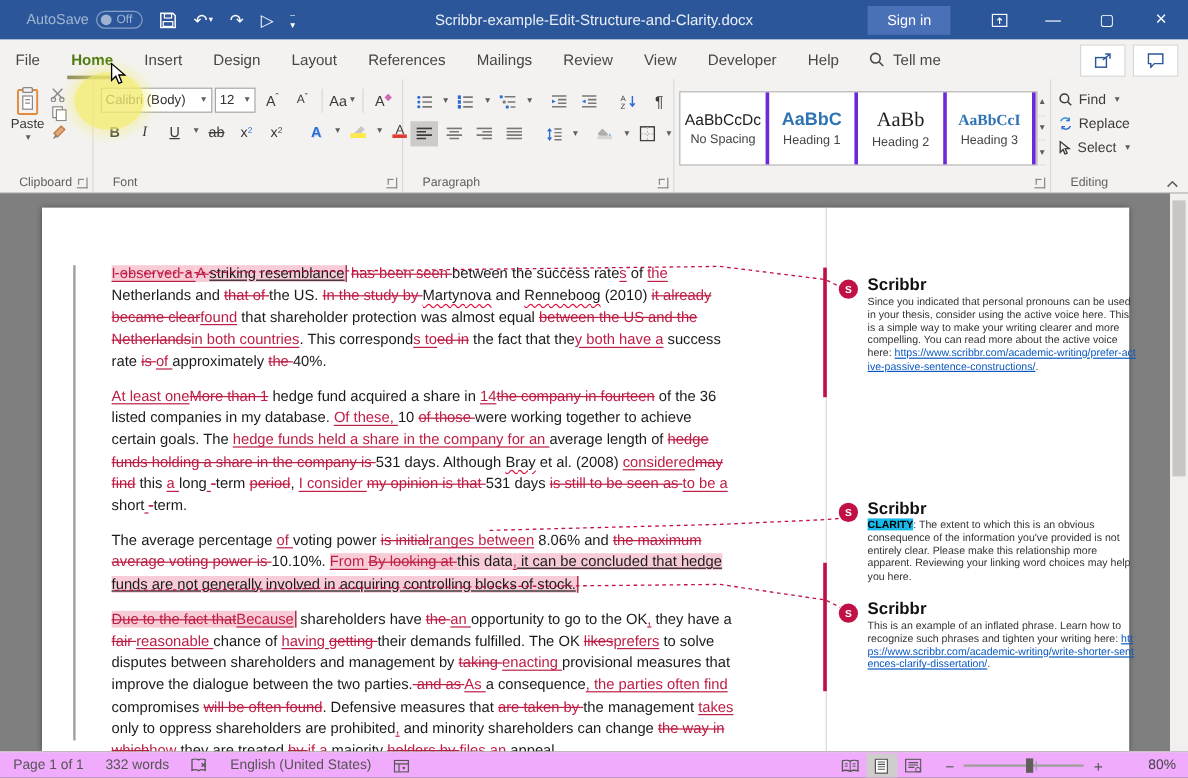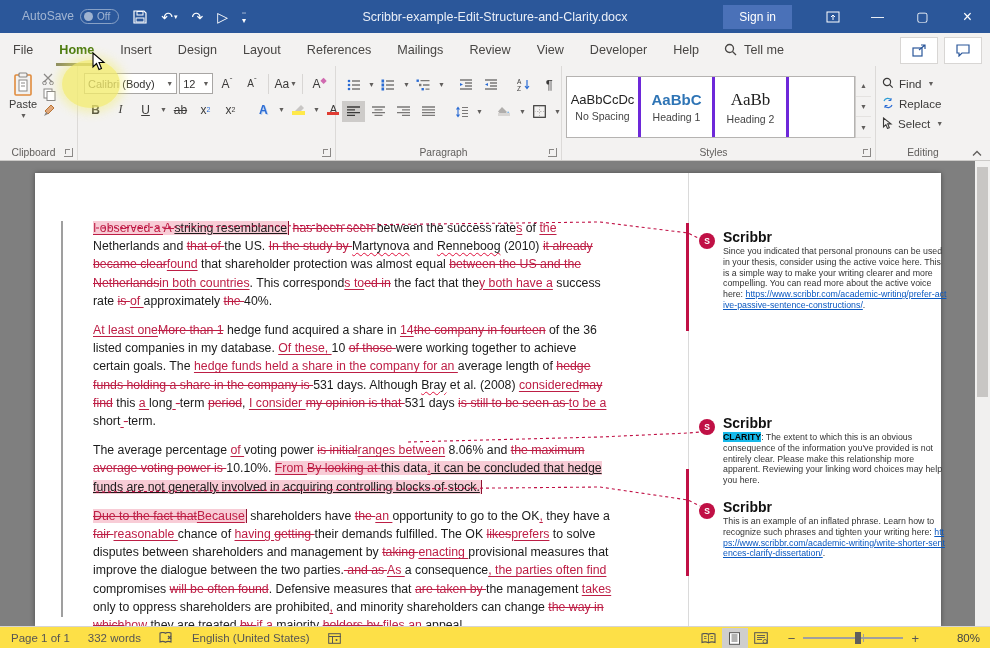--- a/index.html
+++ b/index.html
@@ -27,21 +27,21 @@
   .tellme{display:flex;align-items:center;gap:7px;padding:0 12px;font-size:12.6px;color:#484644;}
   .tab-right{position:absolute;right:8px;top:4px;display:flex;gap:6px;}
   .mini-win{width:36px;height:25px;background:#fff;border:1px solid #d8d6d4;display:flex;align-items:center;justify-content:center;}
   .spotlight{position:absolute;left:62px;top:27px;width:58px;height:48px;border-radius:50%;
              background:#f3ec6e;opacity:.78;box-shadow:0 0 10px 5px rgba(243,236,110,.55);z-index:2;pointer-events:none;}
   .cursor{position:absolute;left:92px;top:52px;z-index:50;pointer-events:none;}
 
   
   .ribbon{height:94px;background:#f3f2f1;border-bottom:1px solid #cccac8;display:flex;position:relative;}
   .rgroup{position:relative;border-right:1px solid #dcdad8;box-sizing:border-box;padding:4px 4px 16px 4px;}
-  .glabel{position:absolute;bottom:2px;left:4px;right:14px;text-align:center;font-size:10.3px;color:#605e5c;}
+  .glabel{position:absolute;bottom:2px;left:16px;right:14px;text-align:left;font-size:10.3px;color:#605e5c;}
   .launcher{position:absolute;bottom:3px;right:4px;width:8px;height:8px;border-right:1.5px solid #8a8886;border-bottom:1.5px solid #8a8886;}
   .launcher::after{content:"";position:absolute;right:2px;bottom:2px;width:4px;height:4px;border-left:1.5px solid #8a8886;border-top:1.5px solid #8a8886;}
   .rrow{display:flex;align-items:center;gap:2px;}
   .rbtn{min-width:19px;height:21px;display:flex;align-items:center;justify-content:center;font-size:12px;color:#3b3a39;padding:0 2px;}
   .rbtn.sel{background:#cdcbc9;}
   .arrow{font-size:7px;color:#605e5c;margin-left:1px;}
   .combo{background:#fff;border:1px solid #a8a6a4;height:19px;display:flex;align-items:center;font-size:11px;color:#323130;padding:0 3px;gap:3px;}
   .vsep{width:1px;height:20px;background:#d8d6d4;margin:0 3px;}
   .paste{display:flex;flex-direction:column;align-items:center;width:38px;gap:2px;padding-top:2px;font-size:11px;color:#3b3a39;}
   .clip-col{display:flex;flex-direction:column;gap:3px;align-items:center;padding-top:3px;}
@@ -82,21 +82,21 @@
   .comment:nth-of-type(1){top:56px;} .comment:nth-of-type(2){top:242px;} .comment:nth-of-type(3){top:326px;}
   .avatar{width:16px;height:16px;border-radius:50%;background:#c01045;color:#fff;font-size:8.5px;font-weight:bold;
           display:flex;align-items:center;justify-content:center;flex:none;margin-top:4px;}
   .c-body{width:224px;}
   .c-author{font-size:14px;font-weight:bold;color:#111;margin-bottom:1px;}
   .c-text{font-size:8.8px;line-height:10.8px;color:#333;}
   .c-tag{background:#16b9ea;color:#000;font-weight:bold;}
   .c-link{color:#0a58c0;text-decoration:underline;word-break:break-all;}
 
   
-  .statusbar{height:22px;background:#fde047;border-top:1px solid #d6d4d2;display:flex;align-items:center;font-size:11.5px;color:#565554;padding:0 2px;}
+  .statusbar{height:22px;background:#f0abfc;border-top:1px solid #d6d4d2;display:flex;align-items:center;font-size:11.5px;color:#565554;padding:0 2px;}
   .st-item{padding:0 9px;display:flex;align-items:center;gap:4px;height:22px;}
   .st-right{margin-left:auto;display:flex;align-items:center;}
   .viewbtn{width:26px;height:20px;display:flex;align-items:center;justify-content:center;}
   .viewbtn.sel{background:#cfcecd;}
   .zoomwrap{display:flex;align-items:center;gap:8px;margin:0 6px 0 14px;}
   .ztrack{width:100px;height:2px;background:#a19f9d;position:relative;}
   .zthumb{position:absolute;left:52%;top:-5px;width:6px;height:12px;background:#605e5c;}
   .ztick{position:absolute;left:60%;top:-3px;width:1px;height:8px;background:#a19f9d;}
   .zpct{padding-right:8px;color:#444;padding-left:32px;}
   svg{display:block;}
@@ -269,20 +269,21 @@
             </svg>
           <span class="redbar" style="background:#ffe94a;width:13px;"></span>
         </span>
         <span class="arrow">▼</span>
         <span class="rbtn ubar">
           <span style="font-size:11px;">A</span>
           <span class="redbar" style="background:#e03c32;width:12px;"></span>
         </span>
         <span class="arrow">▼</span>
       </div>
+      <div class="glabel">Font</div>
       <div class="launcher"></div>
     </div>
 
     <div class="rgroup" style="width:226px;">
       <div class="rrow" style="margin:4px 0 6px 2px;">
         <span class="rbtn">
           <svg width="14" height="12" viewBox="0 0 14 12">
               <circle cx="2" cy="2" r="1.3" fill="#2b6cd4"></circle>
               <circle cx="2" cy="6" r="1.3" fill="#2b6cd4"></circle>
               <circle cx="2" cy="10" r="1.3" fill="#2b6cd4"></circle>
@@ -389,28 +390,31 @@
               <span class="st-name">No Spacing</span>
             </div>
             <div class="style-item s-h1">
               <span class="st-sample">AaBbC</span>
               <span class="st-name">Heading 1</span>
             </div>
             <div class="style-item s-h2">
               <span class="st-sample">AaBb</span>
               <span class="st-name">Heading 2</span>
             </div>
+            <div class="style-item s-h3">
+              <span class="st-sample">AaBbCcI</span>
+              <span class="st-name">Heading 3</span>
+            </div>
           </div>
         <div class="st-scroll" style="height:62px;">
           <div>▲</div>
           <div>▼</div>
           <div>▼</div>
         </div>
       </div>
-      <div class="glabel">Styles</div>
       <div class="launcher"></div>
     </div>
 
     <div class="rgroup" style="width:90px;border-right:none;">
       <div class="edit-row" style="margin-top:3px;">
         <svg width="12" height="12" viewBox="0 0 12 12">
             <circle cx="5" cy="5" r="3.6" fill="none" stroke="#3b3a39" stroke-width="1.2"></circle>
             <path d="M7.7 7.7l3 3" stroke="#3b3a39" stroke-width="1.2"></path>
           </svg>
         <span>Find</span>

